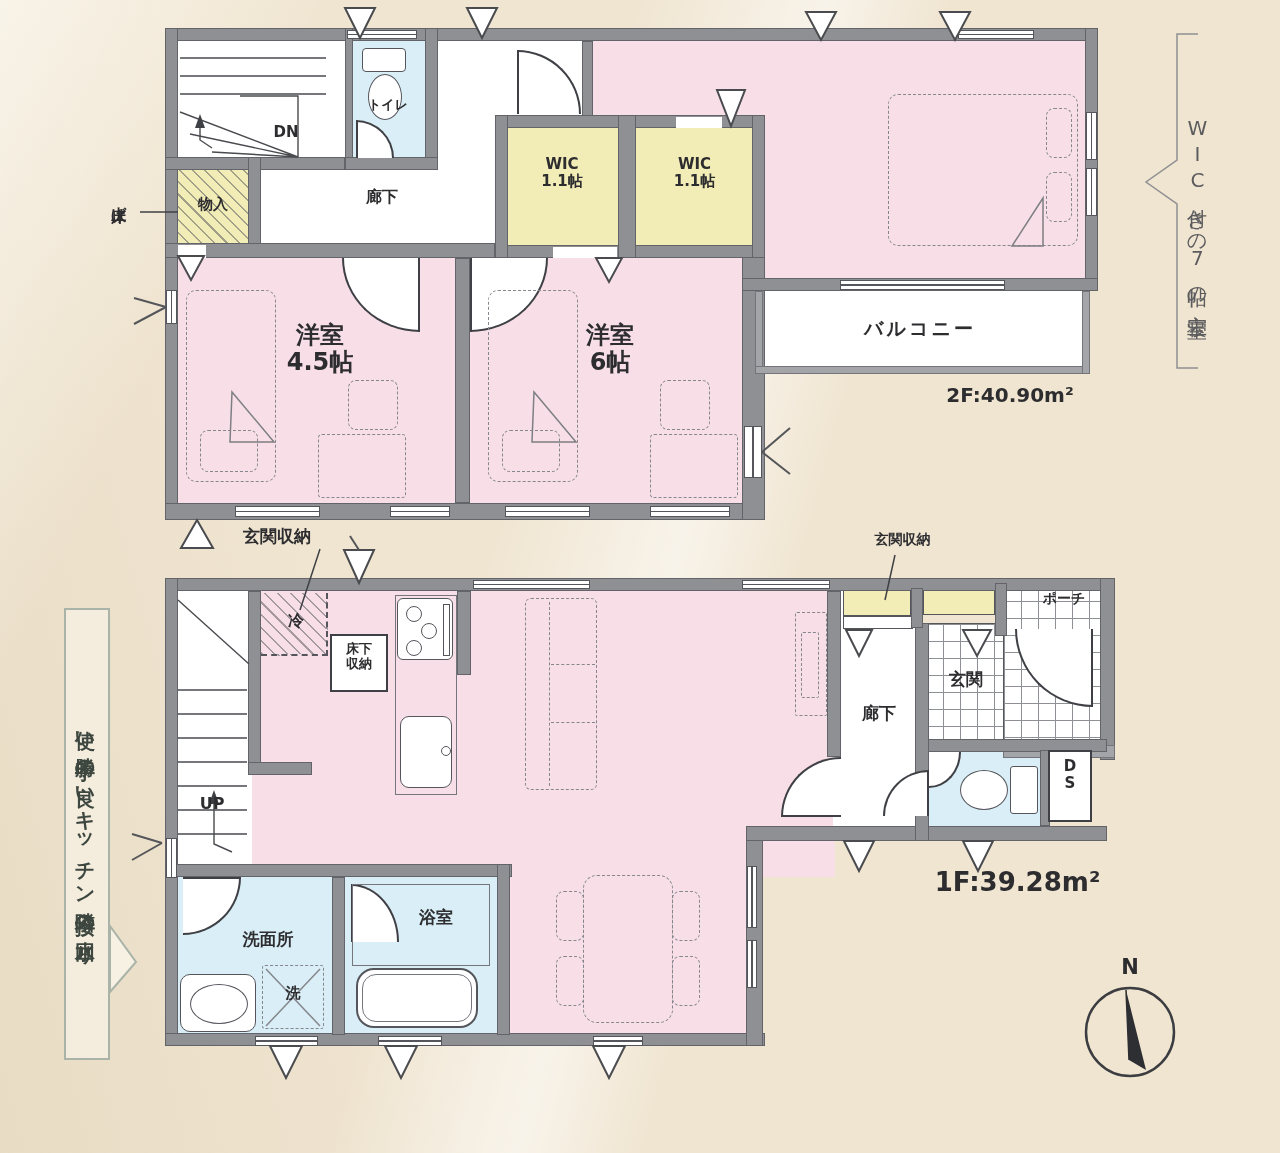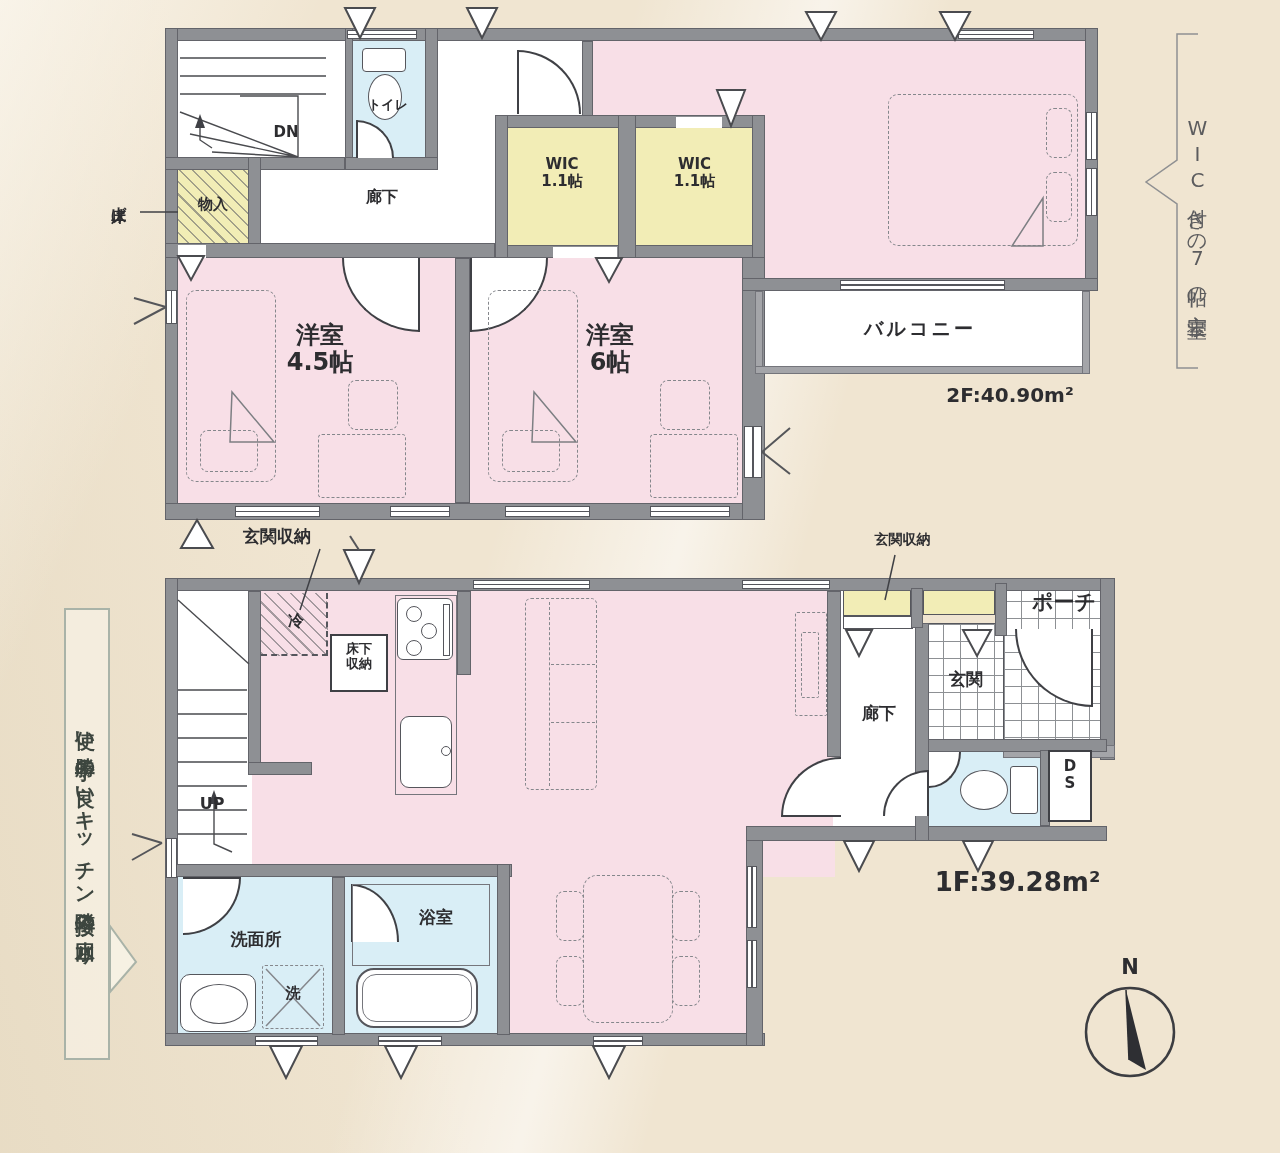--- a/index.html
+++ b/index.html
@@ -200,26 +200,26 @@
   <div class="sol" style="left:356px;top:968px;width:122px;height:60px;border-radius:18px;border-width:2px"></div>
   <div class="a" style="left:362px;top:974px;width:110px;height:48px;border:1px solid #75767c;border-radius:14px;box-sizing:border-box"></div>
   <div class="sol" style="left:1010px;top:766px;width:28px;height:48px;border-radius:3px"></div>
   <div class="sol" style="left:960px;top:770px;width:48px;height:40px;border-radius:50%"></div>
 
   <div class="lbl" style="left:202px;top:527px;width:150px;font-size:17px">玄関収納</div>
   <div class="lbl" style="left:282px;top:612px;width:28px;font-size:16px">冷</div>
   <div class="lbl" style="left:330px;top:642px;width:58px;font-size:13px">床下
 収納</div>
   <div class="lbl" style="left:184px;top:795px;width:56px;font-size:16px">UP</div>
-  <div class="lbl" style="left:208px;top:930px;width:96px;font-size:17px">洗面所</div>
+  <div class="lbl" style="left:220px;top:930px;width:96px;font-size:17px">洗面所</div>
   <div class="lbl" style="left:278px;top:985px;width:30px;font-size:15px">洗</div>
   <div class="lbl" style="left:404px;top:908px;width:64px;font-size:17px">浴室</div>
   <div class="lbl" style="left:845px;top:532px;width:115px;font-size:14px">玄関収納</div>
   <div class="lbl" style="left:936px;top:670px;width:60px;font-size:17px">玄関</div>
-  <div class="lbl" style="left:1026px;top:591px;width:76px;font-size:21px">ポーチ</div>
+  <div class="lbl" style="left:1026px;top:591px;width:76px;font-size:14px">ポーチ</div>
   <div class="lbl" style="left:848px;top:704px;width:62px;font-size:17px">廊下</div>
   <div class="lbl" style="left:1056px;top:758px;width:28px;font-size:15px;line-height:1.1">D
 S</div>
   <div class="lbl" style="left:920px;top:868px;width:195px;font-size:26px">1F:39.28m²</div>
 
   <div class="note-box" style="left:64px;top:608px;width:46px;height:452px"></div>
   <div class="lbl vtext" style="left:74px;top:620px;height:430px;font-size:20px;color:#3d463f;letter-spacing:2px">使い勝手の良いキッチン隣接の水回り</div>
   <div class="lbl vtext" style="left:1186px;top:48px;height:324px;font-size:20px;font-weight:400;color:#5c5c5e;letter-spacing:2px">WIC付きの7帖の主寝室</div>
   <div class="lbl" style="left:1112px;top:956px;width:36px;font-size:21px">N</div>
 

